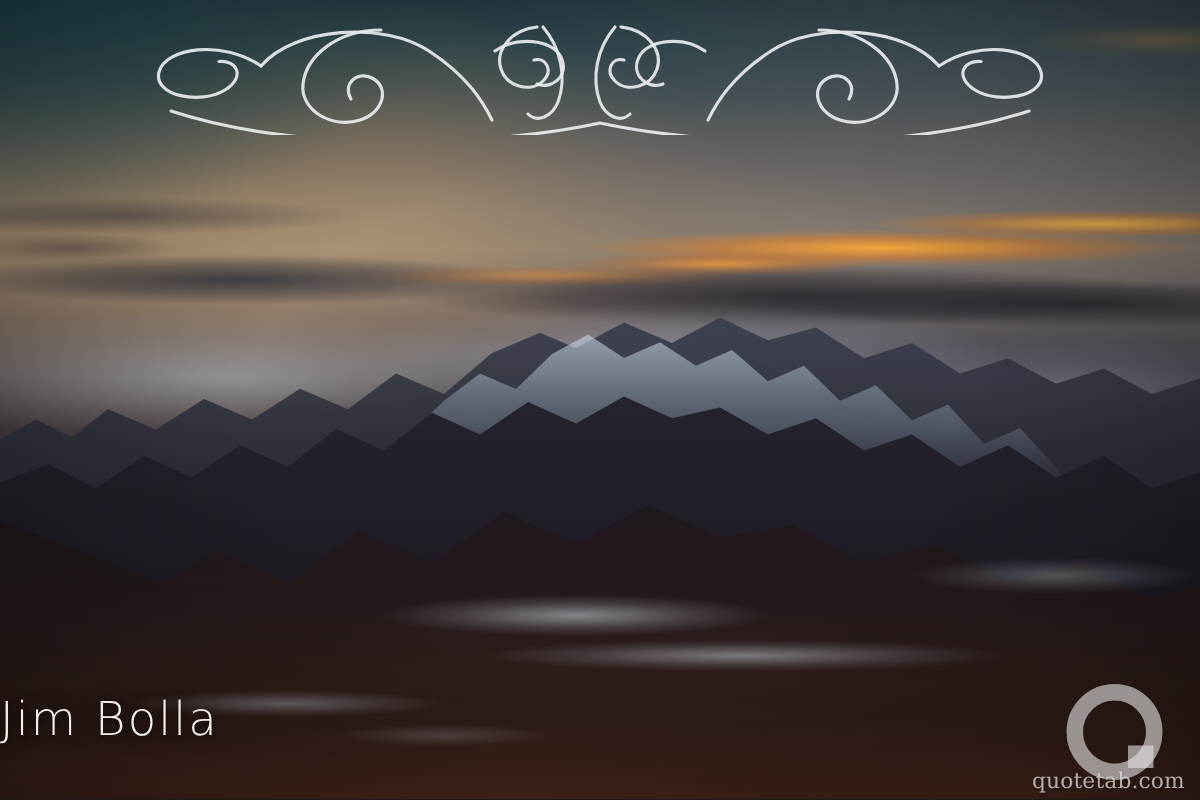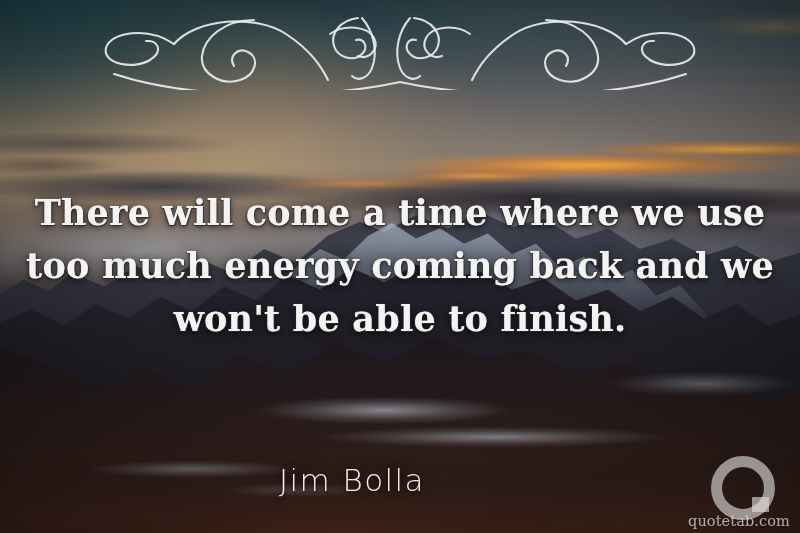--- a/index.html
+++ b/index.html
@@ -240,21 +240,20 @@
       0 2px 5px rgba(0,0,0,0.62),
       0 0 16px rgba(0,0,0,0.42);
   }
 
   
   #author {
     position: absolute;
     left: 0;
     top: 462px;
     width: 704px;
-    text-align: center;
     font-family: "DejaVu Sans", "Liberation Sans", sans-serif;
     font-size: 31px;
     font-weight: 300;
     letter-spacing: 1.4px;
     color: #f3eeeb;
     text-shadow: 0 1px 5px rgba(0,0,0,0.70), 0 0 14px rgba(0,0,0,0.40);
   }
 
   
   #watermark {
@@ -353,25 +352,20 @@
       <path d="M460 12 C490 12, 510 30, 512 48 C514 66, 492 78, 474 72 C458 67, 454 50, 466 44 C476 39, 486 48, 480 58"></path>
 
       <path d="M384 26 C370 16, 346 18, 340 30 C334 42, 346 52, 356 48"></path>
 
       <path d="M540 36 C566 18, 604 24, 608 40 C612 56, 580 62, 564 52 C550 43, 556 32, 568 33"></path>
 
       <path d="M28 66 C120 96, 250 88, 314 74 C378 88, 508 96, 600 66"></path>
     </svg>
   </div>
 
-  <div id="quote">
-    <div class="qline">There will come a time where we use</div>
-    <div class="qline">too much energy coming back and we</div>
-    <div class="qline">won't be able to finish.</div>
-  </div>
 
   <div id="author">Jim Bolla</div>
 
   <div id="watermark">
     <div class="wm-mark">
       <div class="wm-ring"></div>
       <div class="wm-tail"></div>
     </div>
     <div class="wm-text">quotetab.com</div>
   </div>

